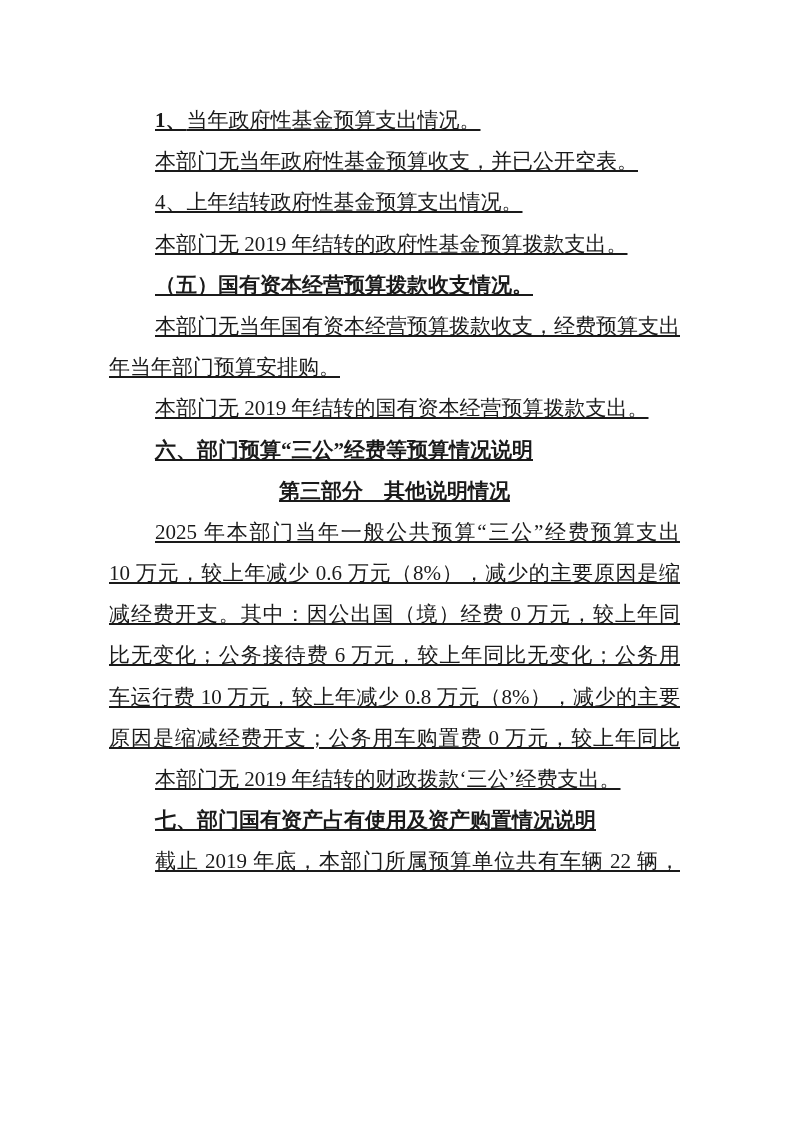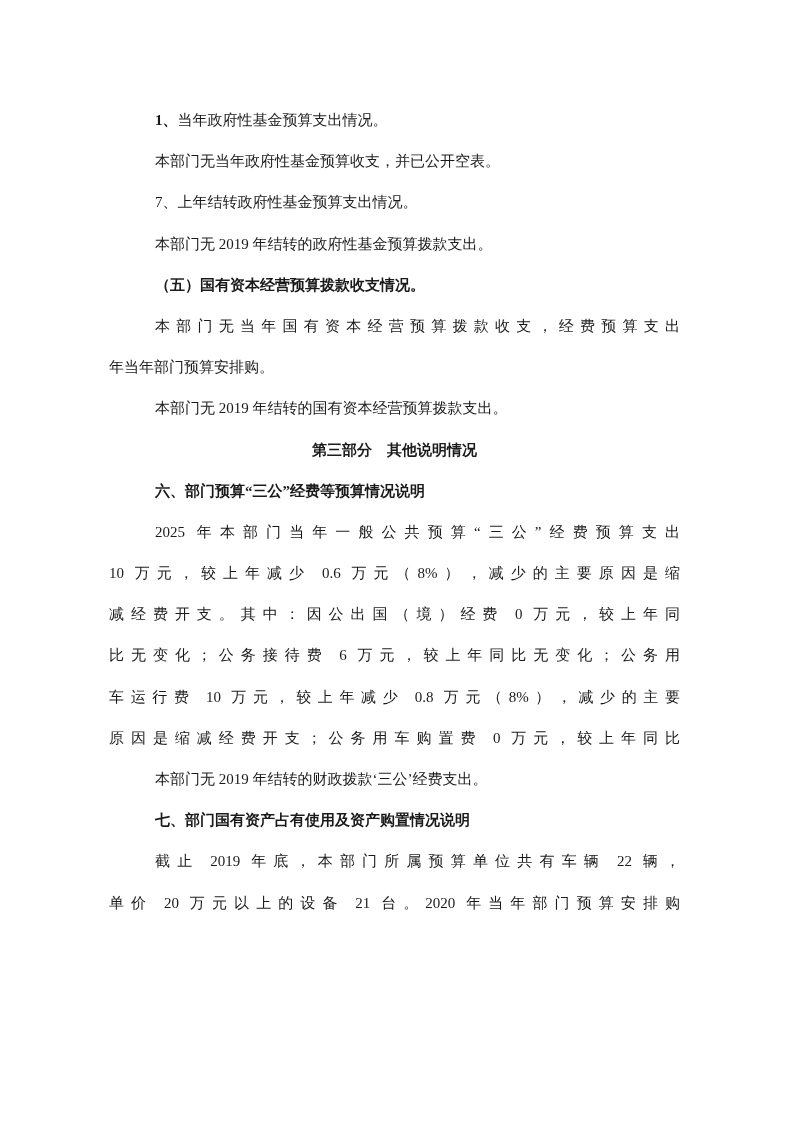--- a/index.html
+++ b/index.html
@@ -19,23 +19,24 @@
   .textblock {
     position: absolute;
     left: 109px;
     top: 100px;
     width: 571px;
   }
   .para { margin: 0; padding: 0; }
   .line {
     height: 41.2px;
     line-height: 41.2px;
-    font-size: 15px;
+    font-size: 21px;
     white-space: pre-wrap;
     letter-spacing: 0;
+    text-decoration: underline;
   }
   .line.indent { text-indent: 46px; }
   .line.fill {
     text-align: justify;
     text-align-last: justify;
   }
   .line.center {
     text-align: center;
     text-align-last: center;
   }
@@ -46,53 +47,52 @@
 
 <div class="page">
   <div class="textblock" id="doc" style="color: rgb(26, 26, 26);">
       <div class="para">
         <div class="line indent"><span class="bold">1、</span><span>当年政府性基金预算支出情况。</span></div>
       </div>
       <div class="para">
         <div class="line indent">本部门无当年政府性基金预算收支，并已公开空表。</div>
       </div>
       <div class="para">
-        <div class="line indent">7、上年结转政府性基金预算支出情况。</div>
+        <div class="line indent">4、上年结转政府性基金预算支出情况。</div>
       </div>
       <div class="para">
         <div class="line indent">本部门无 2019 年结转的政府性基金预算拨款支出。</div>
       </div>
       <div class="para">
         <div class="line bold indent">（五）国有资本经营预算拨款收支情况。</div>
       </div>
       <div class="para">
         <div class="line indent fill">本部门无当年国有资本经营预算拨款收支，经费预算支出</div>
         <div class="line">年当年部门预算安排购。</div>
       </div>
       <div class="para">
         <div class="line indent">本部门无 2019 年结转的国有资本经营预算拨款支出。</div>
       </div>
       <div class="para">
-        <div class="line bold center">第三部分　其他说明情况</div>
+        <div class="line bold indent">六、部门预算“三公”经费等预算情况说明</div>
       </div>
       <div class="para">
-        <div class="line bold indent">六、部门预算“三公”经费等预算情况说明</div>
+        <div class="line bold center">第三部分　其他说明情况</div>
       </div>
       <div class="para">
         <div class="line indent fill">2025 年本部门当年一般公共预算“三公”经费预算支出</div>
         <div class="line fill">10 万元，较上年减少 0.6 万元（8%），减少的主要原因是缩</div>
         <div class="line fill">减经费开支。其中：因公出国（境）经费 0 万元，较上年同</div>
         <div class="line fill">比无变化；公务接待费 6 万元，较上年同比无变化；公务用</div>
         <div class="line fill">车运行费 10 万元，较上年减少 0.8 万元（8%），减少的主要</div>
         <div class="line fill">原因是缩减经费开支；公务用车购置费 0 万元，较上年同比</div>
       </div>
       <div class="para">
         <div class="line indent">本部门无 2019 年结转的财政拨款‘三公’经费支出。</div>
       </div>
       <div class="para">
         <div class="line bold indent">七、部门国有资产占有使用及资产购置情况说明</div>
       </div>
       <div class="para">
         <div class="line indent fill">截止 2019 年底，本部门所属预算单位共有车辆 22 辆，</div>
-        <div class="line fill">单价 20 万元以上的设备 21 台。2020 年当年部门预算安排购</div>
       </div>
     </div>
 </div>
 
 </body></html>

